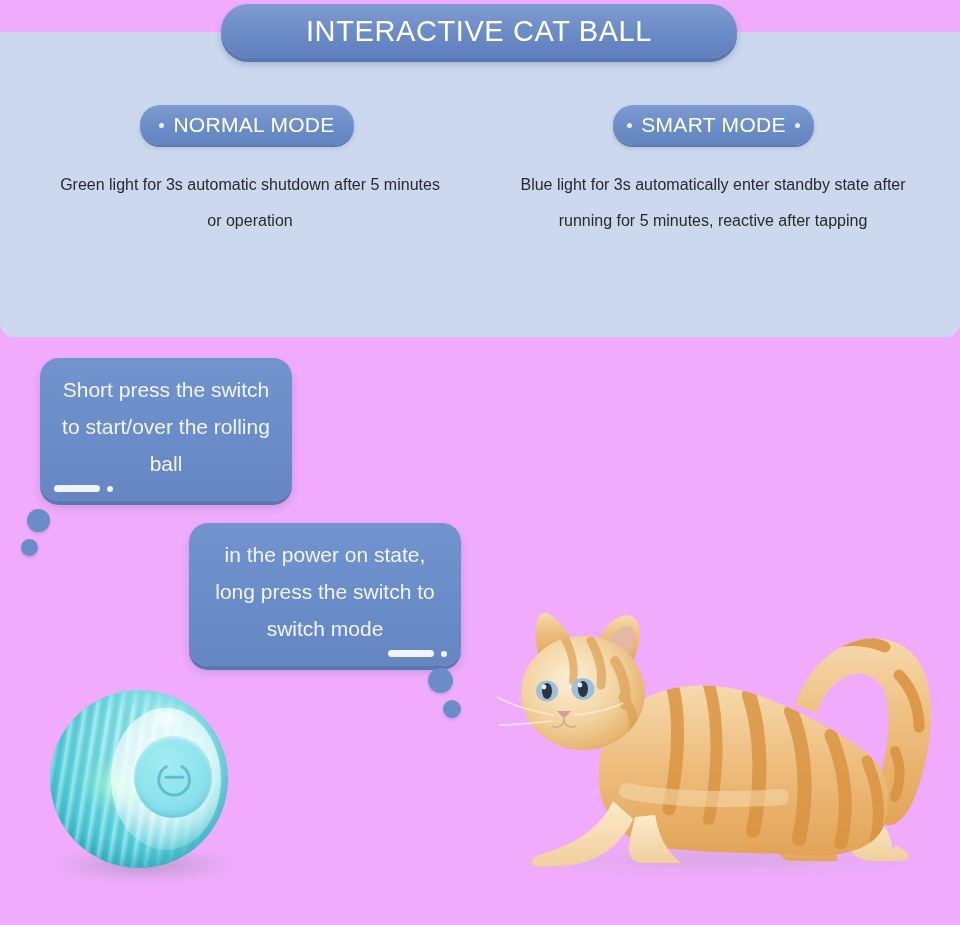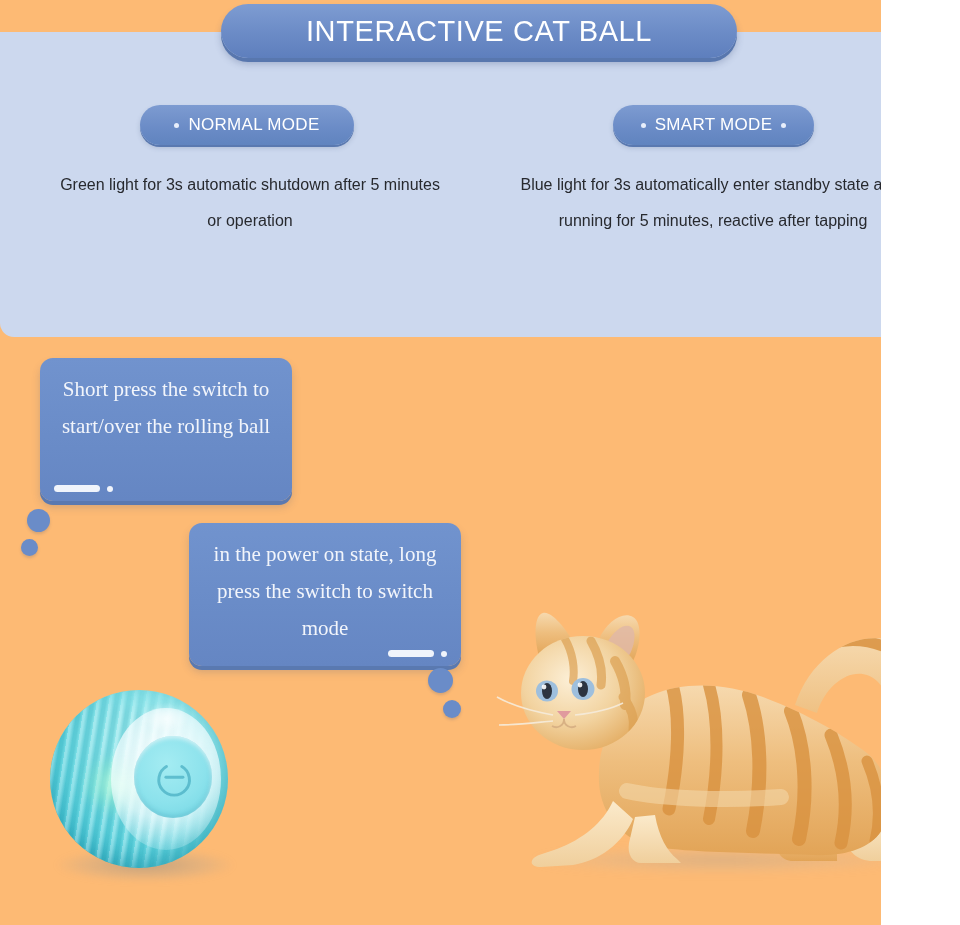--- a/index.html
+++ b/index.html
@@ -7,24 +7,24 @@
     margin: 0;
     padding: 0;
     background: #ffffff;
   }
   body {
     font-family: "Liberation Sans", sans-serif;
     -webkit-font-smoothing: antialiased;
   }
   #page {
     position: relative;
-    width: 881px;
+    width: 960px;
     height: 925px;
     overflow: hidden;
-    background: #fdba74;
+    background: #f0abfc;
   }
 
   
   .info-panel {
     position: absolute;
     left: 0;
     top: 32px;
     width: 960px;
     height: 305px;
     background: #ccd8ee;
@@ -63,21 +63,21 @@
     box-shadow: 0 2px 0 #5a79b0, 0 3px 5px rgba(60,80,125,0.22);
     display: flex;
     align-items: center;
     justify-content: center;
     gap: 9px;
     padding: 0 16px;
     box-sizing: border-box;
   }
   .mode-badge .badge-label {
     color: #ffffff;
-    font-size: 17px;
+    font-size: 21px;
     letter-spacing: 0.3px;
     white-space: nowrap;
     text-align: right;
   }
   .badge-dot {
     width: 5px;
     height: 5px;
     border-radius: 50%;
     background: #e8eefb;
     flex: 0 0 auto;
@@ -93,24 +93,23 @@
     line-height: 36px;
     text-align: center;
   }
   #desc-normal { left: 60px;  top: 167px; width: 380px; }
   #desc-smart  { left: 520px; top: 167px; width: 386px; }
 
   
   .bubble {
     position: absolute;
     background: linear-gradient(180deg, #7193ce 0%, #6a8cc8 55%, #6586c3 100%);
-    border-radius: 13px;
+    border-radius: 19px;
     box-shadow: 0 4px 0 #5a79b0, 0 6px 8px rgba(60,80,125,0.22);
     box-sizing: border-box;
-    font-family: Liberation Serif, serif;
   }
   .bubble-text {
     color: #f2f5fb;
     font-size: 21px;
     line-height: 37px;
     text-align: center;
   }
   .bubble-footer {
     position: absolute;
     bottom: 9px;

